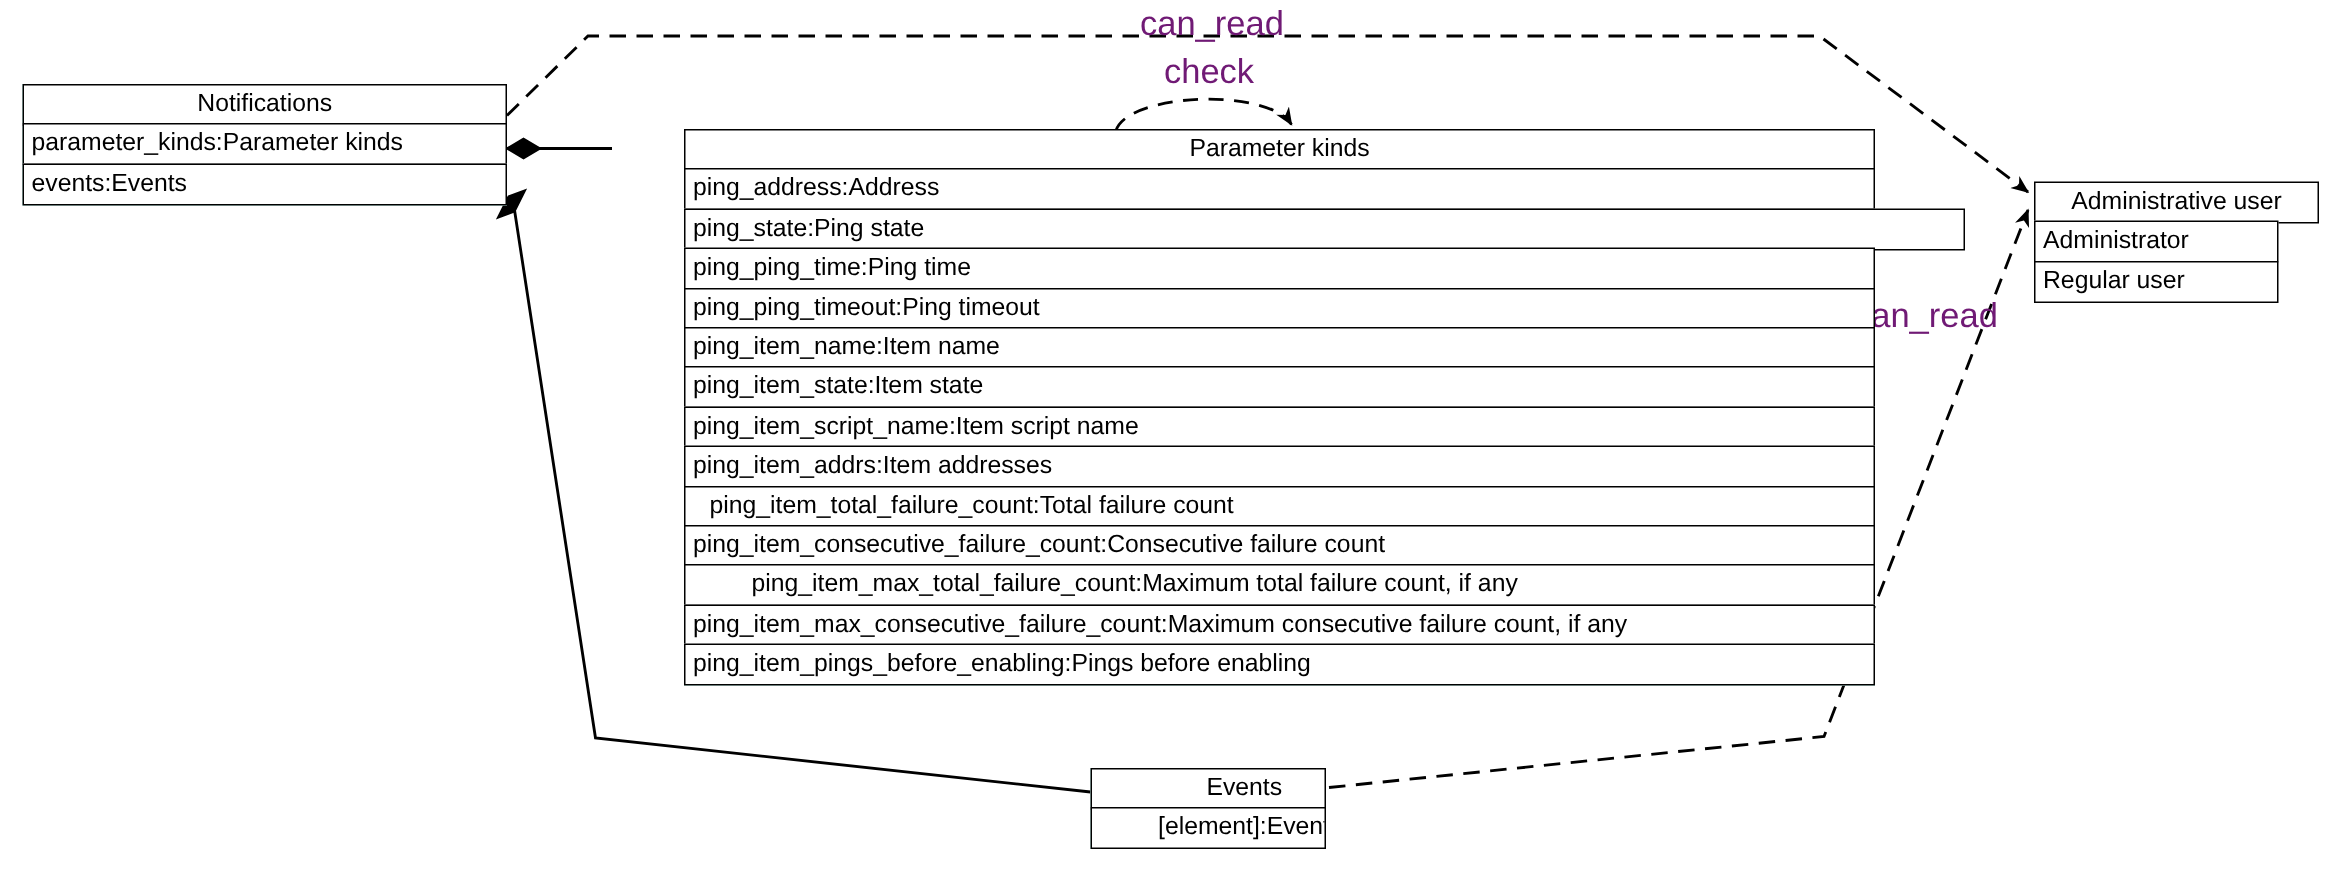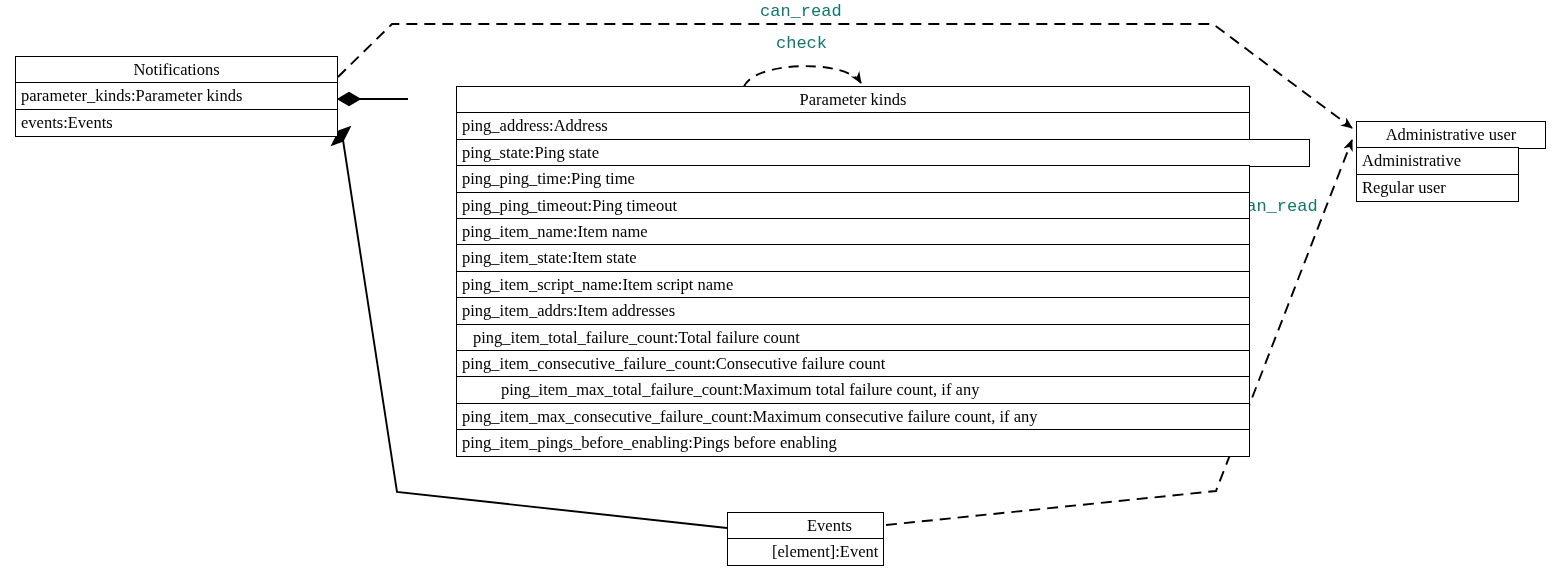--- a/index.html
+++ b/index.html
@@ -13,21 +13,20 @@
     height: 580px;
     background: #ffffff;
     overflow: hidden;
     font-family: "Liberation Sans", sans-serif;
   }
   
   .uml-box {
     position: absolute;
     box-sizing: border-box;
     background: #5eead4;
-    font-family: Liberation Serif, serif;
   }
   .uml-row {
     position: absolute;
     box-sizing: border-box;
     border: 1.6px solid #000000;
     background: #ffffff;
     height: 28px;
     line-height: 25px;
     font-size: 16.5px;
     color: #000000;
@@ -50,23 +49,23 @@
   #edges {
     position: absolute;
     left: 0;
     top: 0;
     width: 1563px;
     height: 580px;
     pointer-events: none;
   }
   .edge-label {
     position: absolute;
-    font-family: Liberation Mono, monospace;
-    font-size: 17px;
-    color: #0f766e;
+    font-family: Liberation Sans, sans-serif;
+    font-size: 23px;
+    color: #701a75;
     white-space: nowrap;
   }
 </style>
 </head>
 <body>
 
 <div id="canvas">
 
   <svg id="edges" viewBox="0 0 1563 580" xmlns="http://www.w3.org/2000/svg">
     <defs>
@@ -112,21 +111,21 @@
     <div class="uml-row attr" style="position:relative; width:794px;">ping_item_addrs:Item addresses</div>
     <div class="uml-row attr" style="position:relative; width:794px;padding-left:16px;">ping_item_total_failure_count:Total failure count</div>
     <div class="uml-row attr" style="position:relative; width:794px;">ping_item_consecutive_failure_count:Consecutive failure count</div>
     <div class="uml-row attr" style="position:relative; width:794px;padding-left:44px;">ping_item_max_total_failure_count:Maximum total failure count, if any</div>
     <div class="uml-row attr" style="position:relative; width:794px;">ping_item_max_consecutive_failure_count:Maximum consecutive failure count, if any</div>
     <div class="uml-row attr" style="position:relative; width:794px;">ping_item_pings_before_enabling:Pings before enabling</div>
   </div>
 
   <div class="uml-box" style="left:1356px; top:121px; width:190px;">
     <div class="uml-row title" style="left:0; top:0; width:190px;">Administrative user</div>
-    <div class="uml-row attr" style="left:0; top:26.4px; width:163px;">Administrative</div>
+    <div class="uml-row attr" style="left:0; top:26.4px; width:163px;">Administrator</div>
     <div class="uml-row attr" style="left:0; top:52.8px; width:163px;">Regular user</div>
   </div>
 
   <div class="uml-box stack" style="left:727px; top:512px; width:157px;">
     <div class="uml-row title" style="position:relative; width:157px;padding-left:48px;">Events</div>
     <div class="uml-row attr" style="position:relative; width:157px;padding-left:44px;">[element]:Event</div>
   </div>
 
 </div>
 

